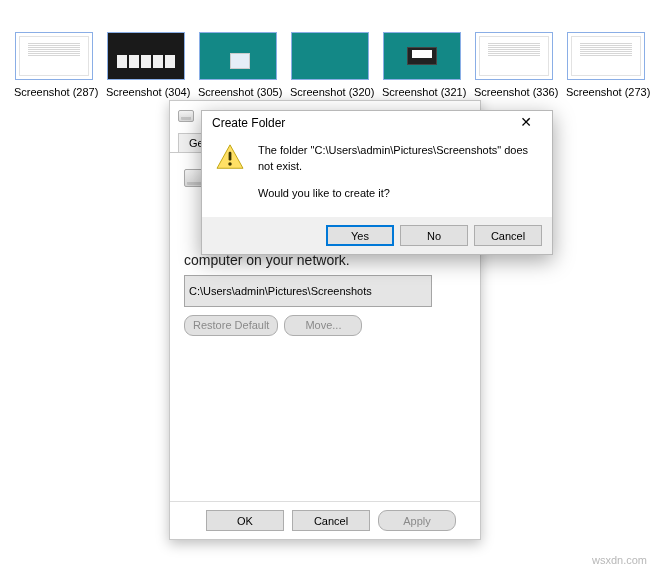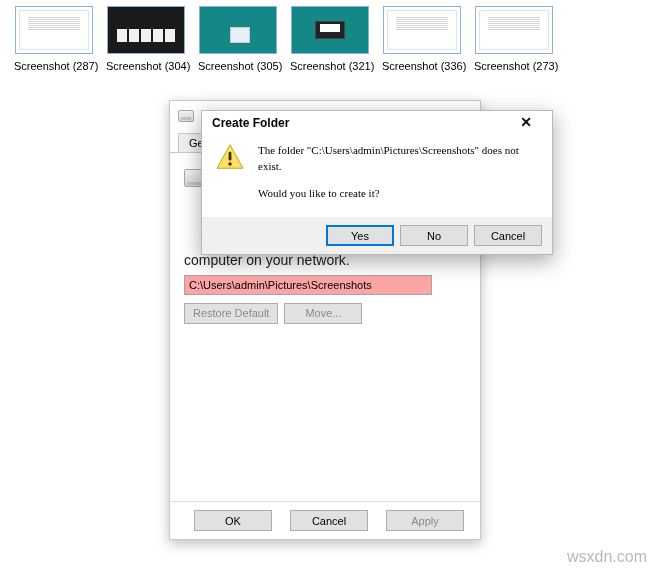--- a/index.html
+++ b/index.html
@@ -8,21 +8,22 @@
     font-family: "Segoe UI", Tahoma, sans-serif;
     font-size: 11px;
     background: #fff;
     position: relative;
     overflow: hidden;
   }
   
   .thumbs {
     display: flex;
     gap: 12px;
-    padding: 6px 10px 4px 14px;
+    padding: 20px 10px 4px 14px;
+    margin-top: 12px;
   }
   .thumb-item { width: 80px; text-align: center; }
   .thumb-img {
     width: 78px; height: 48px;
     border: 1px solid #8aaee6;
     background: #fff;
     margin: 0 auto 6px auto;
     display: flex; flex-direction: column;
   }
   .thumb-img.black { background: #1a1a1a; }
@@ -66,73 +67,73 @@
     padding:3px 10px 3px 10px; border:1px solid #c8c8c8; border-bottom:none;
     background:#f0f0f0; margin-right:-1px; max-width:48px;
     white-space:nowrap; overflow:hidden;
   }
   .tab.active { background:#fff; position:relative; top:1px;}
   .props-body { flex:1; padding:12px 16px 12px 14px; }
   .body-row { display:flex; align-items:flex-start; gap:10px; margin-bottom:8px;}
   .body-row .disk-ico { width:26px; height:18px; margin-top:4px;}
   .loc-text { font-size:14px; color:#222; line-height:1.4; }
   .path-input {
-    width: 248px; height:20px;
-    border:1px solid #a5a5a5; background:#fca5a5; font-size:11px;
+    width: 248px; height:32px;
+    border:1px solid #a5a5a5; background:#e5e5e5; font-size:11px;
     padding:2px 4px; margin-top:4px;
   }
   .btn-row { display:flex; gap:6px; margin-top:8px;}
   .btn {
     height:21px; min-width:78px; padding:0 8px;
     background:#e1e1e1; border:1px solid #adadad;
     font-size:11px; font-family:inherit; cursor:pointer;
   }
-  .btn.disabled { color:#8a8a8a; }
+  .btn.disabled { color:#8a8a8a;border-radius:9px; }
   .btn.default { border:1px solid #0078d7; box-shadow:inset 0 0 0 1px #0078d7;}
   .props-footer {
-    padding:8px 16px; display:flex; justify-content:flex-end; gap:18px;
+    padding:8px 24px; display:flex; justify-content:flex-end; gap:8px;
     border-top:1px solid #ddd;
   }
 
   
   .modal {
     position: absolute; left: 201px; top: 110px;
     width: 352px; height: 145px;
     border:1px solid #b8b8b8; background:#fff;
     box-shadow: 0 6px 20px rgba(0,0,0,0.35);
     display:flex; flex-direction:column;
     z-index: 10;
   }
   .modal-title {
     height:30px; display:flex; align-items:center; justify-content:space-between;
-    padding:0 6px 0 10px; font-size:12px;font-weight:bold;
+    padding:0 6px 0 10px; font-size:12px;
   }
   .close-x {
     width:40px; height:24px; text-align:center; line-height:22px;
     font-size:14px; cursor:pointer;
   }
   .modal-body {
     flex:1; background:#fff;
     padding:6px 12px 6px 14px; display:flex; gap:14px; align-items:flex-start;
     font-size:11px; line-height:1.5;
   }
   .warn-tri {
     width:28px; height:26px; flex:none; margin-top:2px;
   }
   .warn-tri svg { width:100%; height:100%; }
-  .modal-text p { margin-bottom:10px;font-family:Liberation Serif, serif; }
+  .modal-text p { margin-bottom:10px; }
   .modal-footer {
     background:#f0f0f0;
     padding:8px 10px; display:flex; justify-content:flex-end; gap:6px;
   }
   .modal-footer .btn { min-width:68px; }
 
   .watermark {
     position:absolute; right:6px; bottom:4px;
-    font-size:16px; color:#b8b8b8;
+    font-size:11px; color:#b8b8b8;
   }
 </style>
 </head>
 <body>
 
 <div class="thumbs">
   <div class="thumb-item">
     <div class="thumb-img">
       <div class="doc">
           <i></i>
@@ -156,20 +157,24 @@
           <span></span>
         </div>
     </div>
     <div class="thumb-caption">Screenshot (304)</div>
   </div>
   <div class="thumb-item">
     <div class="thumb-img teal">
       <div class="mini-win"></div>
     </div>
     <div class="thumb-caption">Screenshot (305)</div>
+  </div>
+  <div class="thumb-item">
+    <div class="thumb-img teal"></div>
+    <div class="thumb-caption">Screenshot (320)</div>
   </div>
   <div class="thumb-item">
     <div class="thumb-img teal">
       <div class="teal-center">
           <div class="teal-box"></div>
         </div>
     </div>
     <div class="thumb-caption">Screenshot (321)</div>
   </div>
   <div class="thumb-item">

